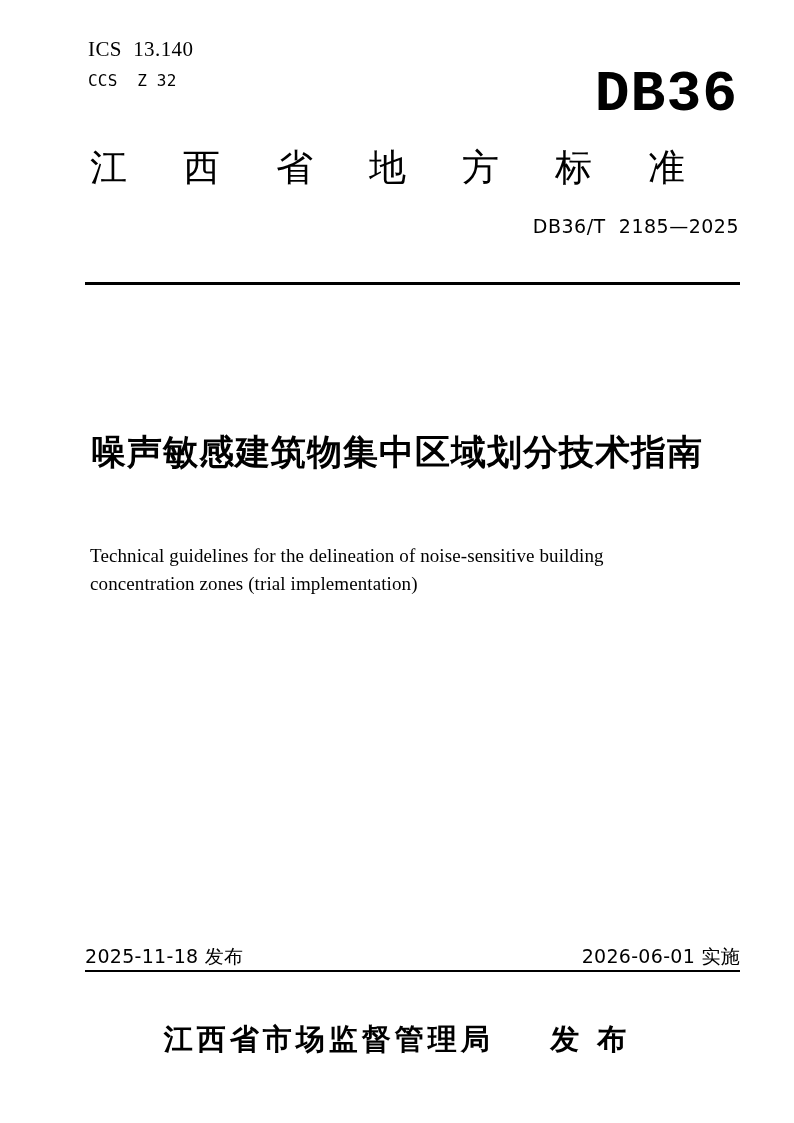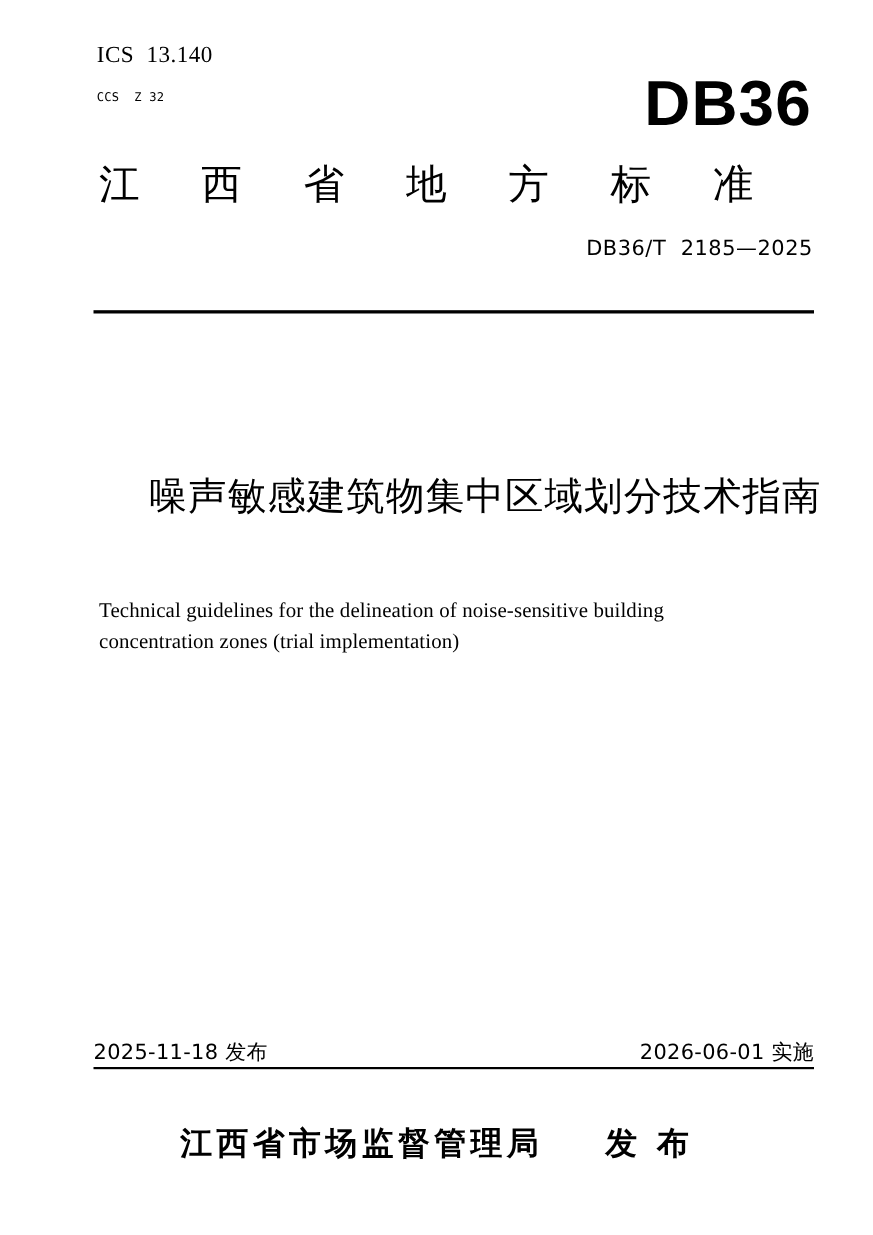--- a/index.html
+++ b/index.html
@@ -29,32 +29,32 @@
     line-height: 1.45;
   }
   .ics-line {
     font-family: "Liberation Serif", "DejaVu Serif", serif;
     font-size: 21px;
     letter-spacing: 0.4px;
     white-space: pre;
   }
   .ccs-line {
     font-family: "DejaVu Sans Mono", "Liberation Mono", monospace;
-    font-size: 11px;
+    font-size: 16px;
     letter-spacing: 0.2px;
     white-space: pre;
-    margin-top: 17px;
+    margin-top: 5px;
   }
 
   
   .db-mark {
     position: absolute;
     right: 56px;
     top: 66px;
-    font-family: Liberation Sans, sans-serif;
+    font-family: Liberation Mono, monospace;
     font-weight: bold;
     font-size: 58px;
     letter-spacing: 1px;
     line-height: 1;
   }
 
   
   .banner {
     position: absolute;
     left: 88px;
@@ -96,23 +96,23 @@
     height: 2px;
     background: #000000;
   }
 
   
   .title-zh {
     position: absolute;
     left: 47px;
     top: 428px;
     width: 700px;
-    text-align: right;
+    text-align: center;
     font-family: "DejaVu Sans", "Liberation Sans", sans-serif;
-    font-weight: normal;
+    font-weight: bold;
     font-size: 35px;
     line-height: 1.42;
     letter-spacing: 1px;
   }
   .title-zh .line2 {
     display: block;
   }
 
   .title-en {
     position: absolute;

